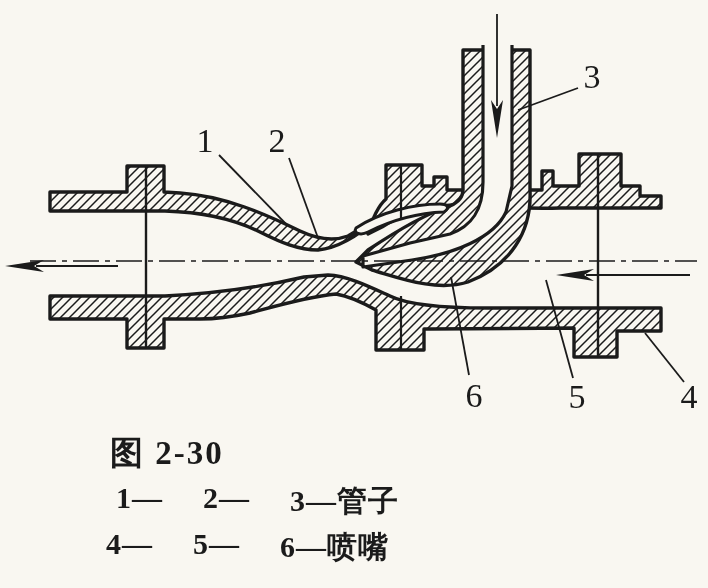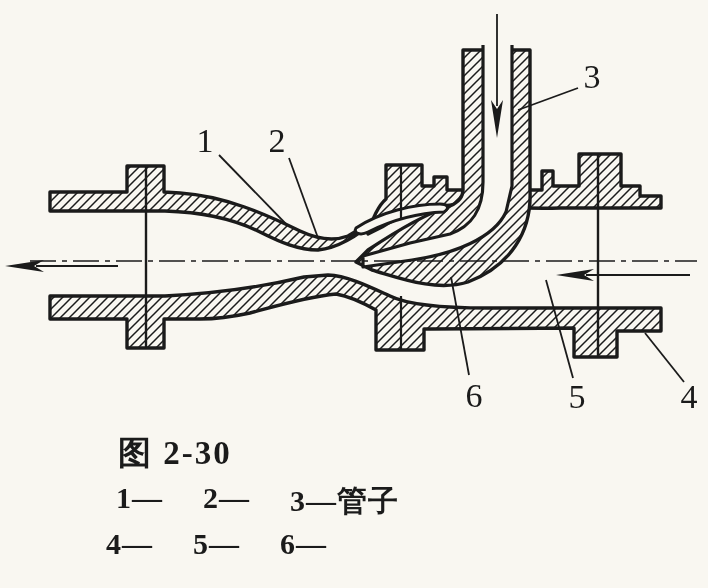--- a/index.html
+++ b/index.html
@@ -8,21 +8,21 @@
     background:#f9f7f1;overflow:hidden;
     font-family:"Liberation Serif","DejaVu Serif",serif;
     color:#1b1b1b;
   }
   .stage svg{position:absolute;left:0;top:0;}
   .callout-num{
     font-family:"Liberation Serif","DejaVu Serif",serif;
     font-size:34px;fill:#1b1b1b;
   }
   .caption-title{
-    position:absolute;left:118px;top:431px;
+    position:absolute;left:110px;top:431px;
     display:flex;gap:32px;align-items:baseline;
     font-size:33px;font-weight:600;letter-spacing:2px;white-space:nowrap;
   }
   .legend-row{
     position:absolute;display:flex;gap:40px;
     font-size:30px;font-weight:600;letter-spacing:1px;white-space:nowrap;
   }
   .legend-row-1{left:116px;top:481px;}
   .legend-row-2{left:106px;top:527px;}
   .legend-item{display:inline-flex;align-items:baseline;}
@@ -129,16 +129,17 @@
       <span>4</span>
         <span>—</span>
     </span>
     <span class="legend-item">
       <span>5</span>
         <span>—</span>
     </span>
     <span class="legend-item">
       <span>6</span>
         <span>—</span>
+        <span>喷嘴</span>
     </span>
   </div>
 
 </div>
 
 </body></html>

